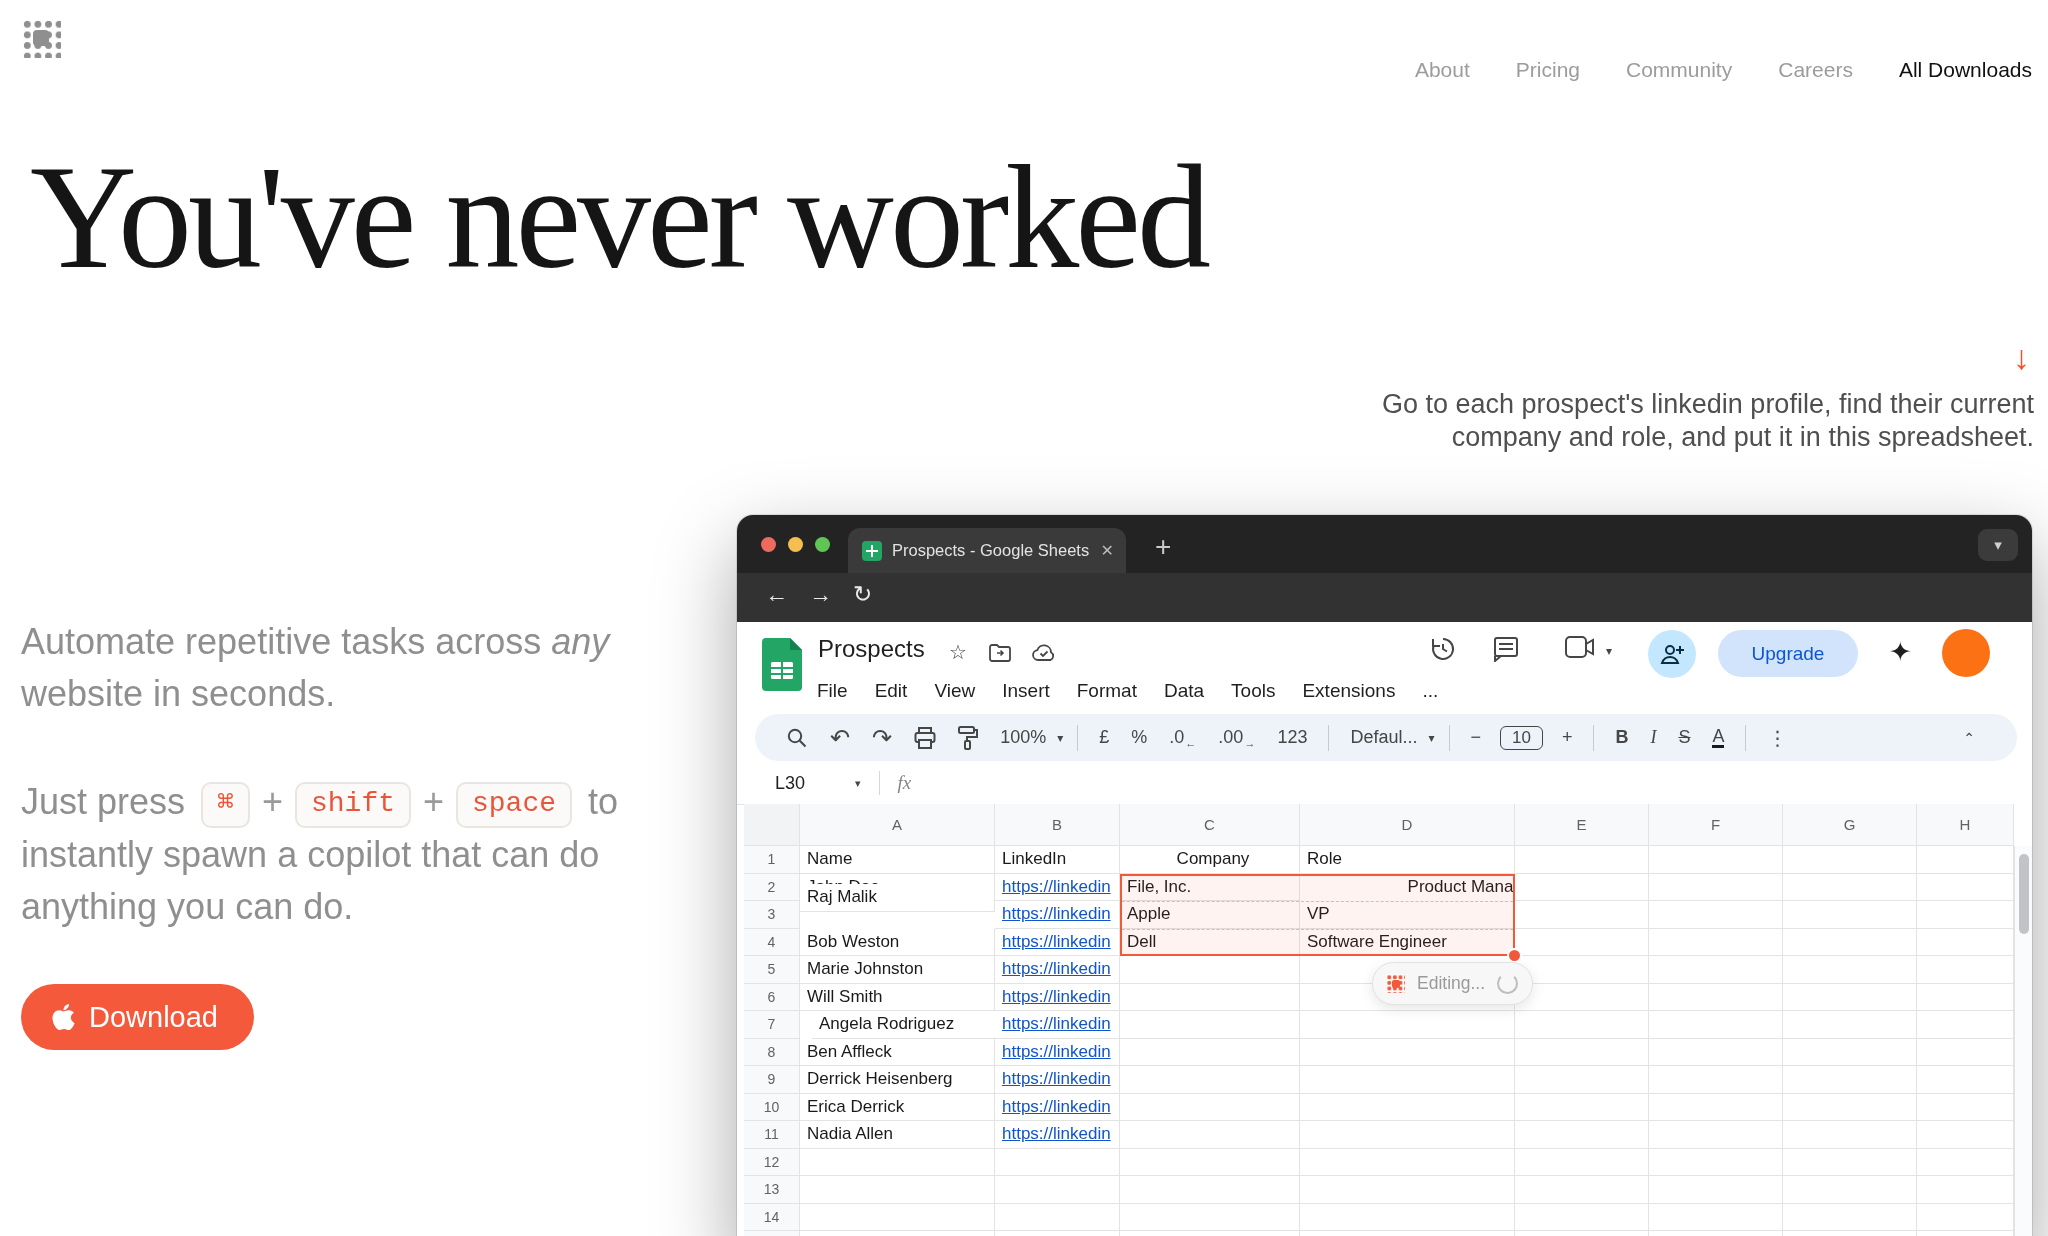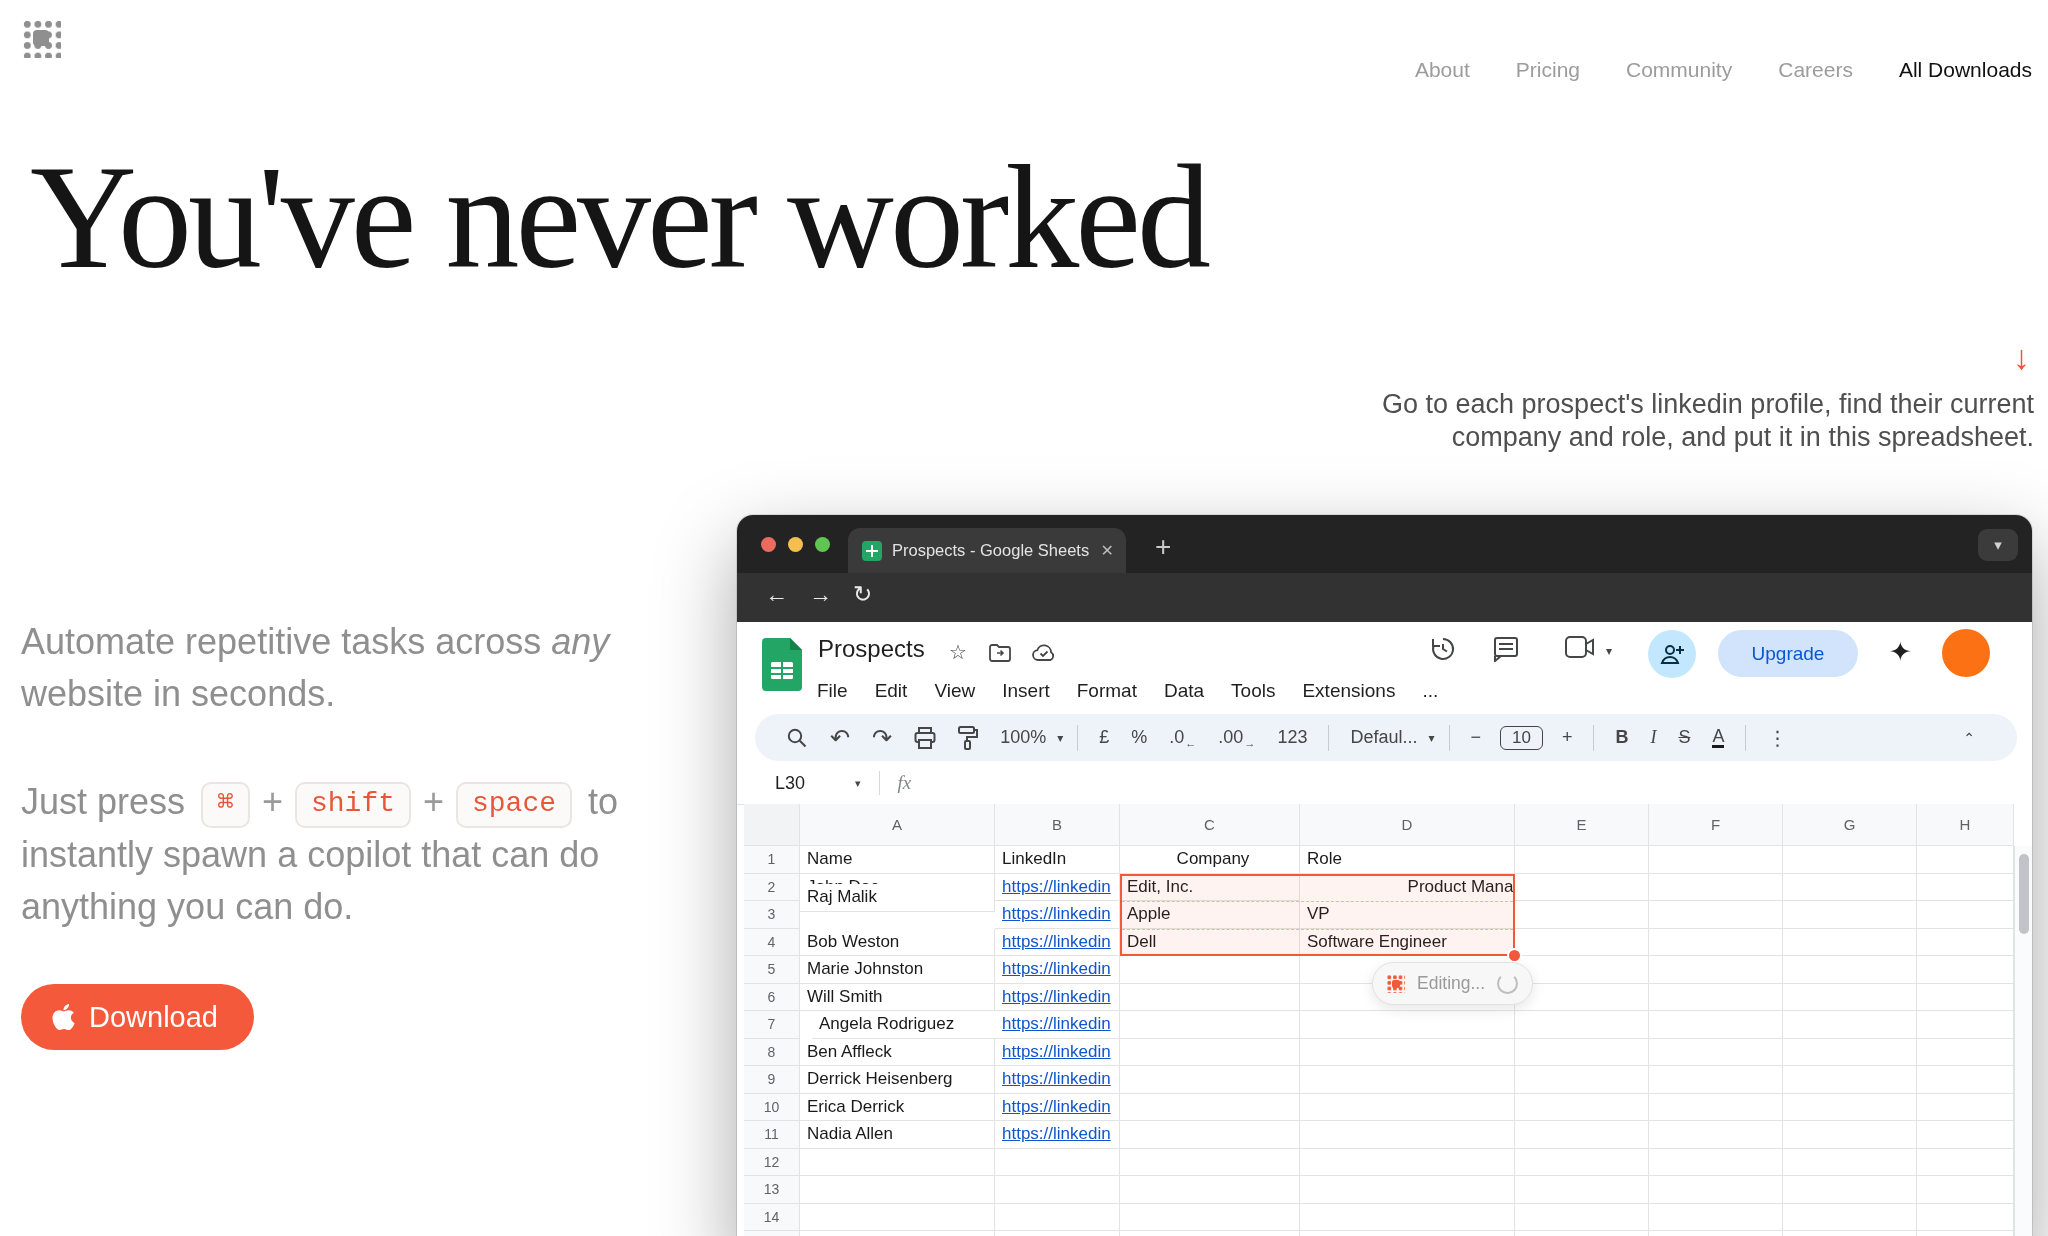--- a/index.html
+++ b/index.html
@@ -353,21 +353,21 @@
         <div class="gcell data" data-interactable="true" style="left: 251px; top: 42px; width: 125px; height: 27.5px; line-height: 26.5px;">LinkedIn</div>
         <div class="gcell data" data-interactable="true" style="left: 376px; top: 42px; width: 180px; height: 27.5px; line-height: 26.5px; text-align: center;">Company</div>
         <div class="gcell data" data-interactable="true" style="left: 556px; top: 42px; width: 215px; height: 27.5px; line-height: 26.5px;">Role</div>
         <div class="gcell data" data-interactable="true" style="left: 771px; top: 42px; width: 134px; height: 27.5px; line-height: 26.5px;"></div>
         <div class="gcell data" data-interactable="true" style="left: 905px; top: 42px; width: 134px; height: 27.5px; line-height: 26.5px;"></div>
         <div class="gcell data" data-interactable="true" style="left: 1039px; top: 42px; width: 134px; height: 27.5px; line-height: 26.5px;"></div>
         <div class="gcell data" data-interactable="true" style="left: 1173px; top: 42px; width: 97px; height: 27.5px; line-height: 26.5px;"></div>
         <div class="gcell rowhdr" data-interactable="true" style="left: 0px; top: 69.5px; width: 56px; height: 27.5px; line-height: 26.5px;">2</div>
         <div class="gcell data" data-interactable="true" style="left: 56px; top: 69.5px; width: 195px; height: 27.5px; line-height: 26.5px;">John Doe</div>
         <div class="gcell link" data-interactable="true" style="left: 251px; top: 69.5px; width: 125px; height: 27.5px; line-height: 26.5px;">https://linkedin</div>
-        <div class="gcell data" data-interactable="true" style="left: 376px; top: 69.5px; width: 180px; height: 27.5px; line-height: 26.5px;">Edit, Inc.</div>
+        <div class="gcell data" data-interactable="true" style="left: 376px; top: 69.5px; width: 180px; height: 27.5px; line-height: 26.5px;">File, Inc.</div>
         <div class="gcell data" data-interactable="true" style="left: 580px; top: 69.5px; width: 215px; height: 29px; line-height: 26.5px; text-align: right;">Product Manager</div>
         <div class="gcell data" data-interactable="true" style="left: 771px; top: 69.5px; width: 134px; height: 27.5px; line-height: 26.5px;"></div>
         <div class="gcell data" data-interactable="true" style="left: 905px; top: 69.5px; width: 134px; height: 27.5px; line-height: 26.5px;"></div>
         <div class="gcell data" data-interactable="true" style="left: 1039px; top: 69.5px; width: 134px; height: 27.5px; line-height: 26.5px;"></div>
         <div class="gcell data" data-interactable="true" style="left: 1173px; top: 69.5px; width: 97px; height: 27.5px; line-height: 26.5px;"></div>
         <div class="gcell rowhdr" data-interactable="true" style="left: 0px; top: 97px; width: 56px; height: 27.5px; line-height: 26.5px;">3</div>
         <div class="gcell data" data-interactable="true" style="left: 56px; top: 80px; width: 195px; height: 27.5px; line-height: 26.5px;">Raj Malik</div>
         <div class="gcell link" data-interactable="true" style="left: 251px; top: 97px; width: 125px; height: 27.5px; line-height: 26.5px;">https://linkedin</div>
         <div class="gcell data" data-interactable="true" style="left: 376px; top: 97px; width: 180px; height: 27.5px; line-height: 26.5px;">Apple</div>
         <div class="gcell data" data-interactable="true" style="left: 556px; top: 97px; width: 215px; height: 27.5px; line-height: 26.5px;">VP</div>

